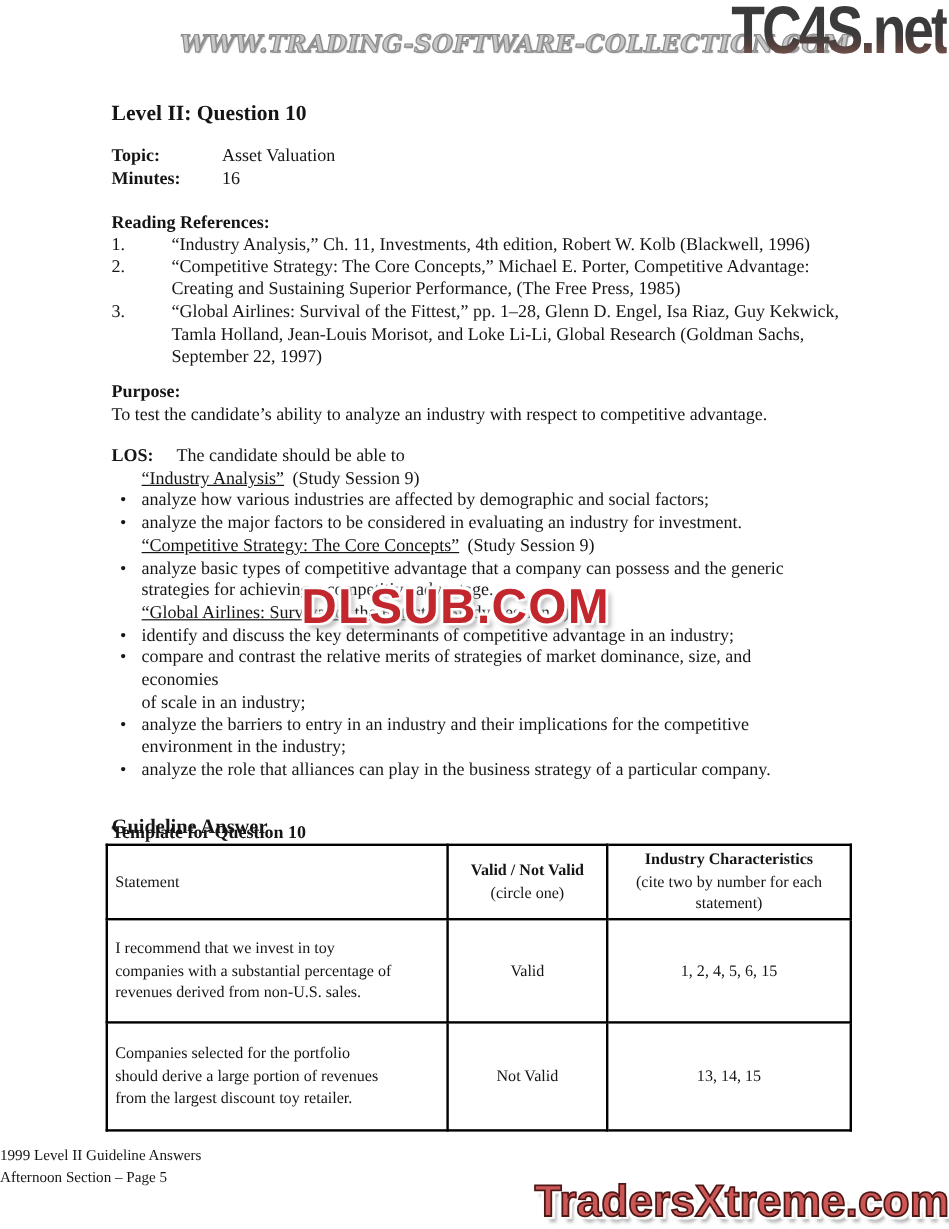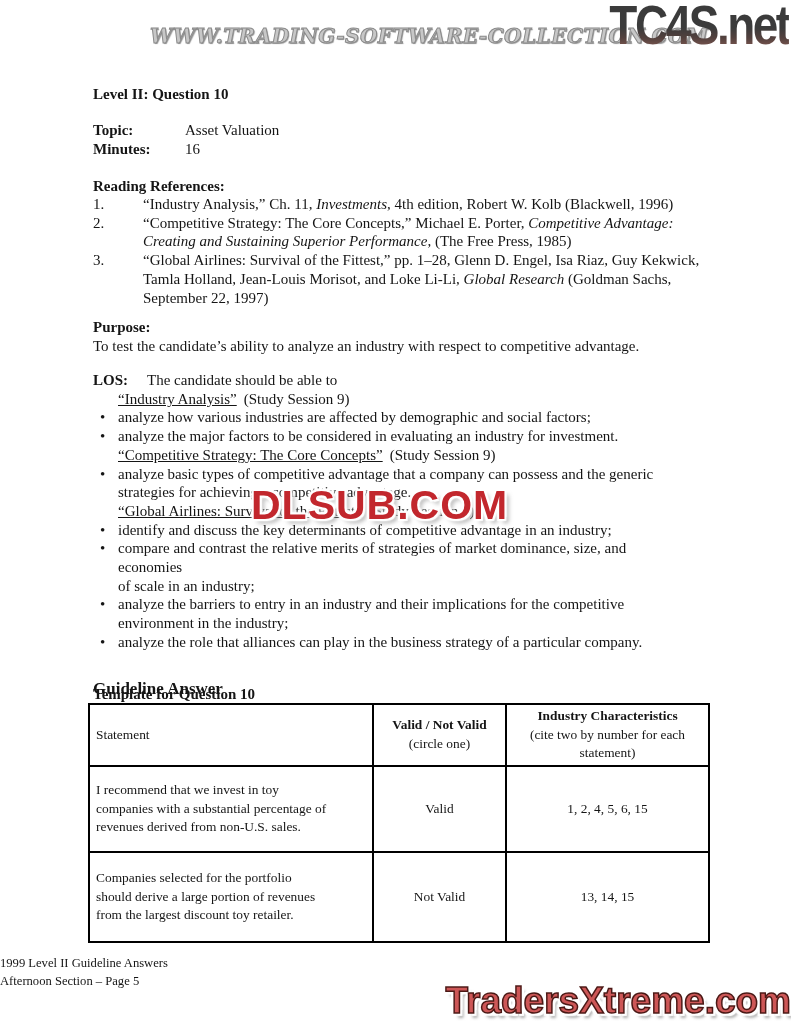--- a/index.html
+++ b/index.html
@@ -62,24 +62,24 @@
       -3px 3px 1px #ffffff, 3px 3px 1px #ffffff,
       0 0 5px #ffffff,
       4px 5px 3px rgba(120,120,120,0.6);
     white-space: nowrap;
     z-index: 10;
   }
 
   
   .doc { font-size: 15px; line-height: 18.7px; }
   .b { font-weight: bold; }
-  .i { font-style: italic; }
+  .i { }
   .u { text-decoration: underline; margin-left: 25px; }
 
-  .title { left: 93px; top: 85px; font-size: 15px; font-weight: bold; }
+  .title { left: 93px; top: 85px; font-size: 18px; font-weight: bold; }
 
   .meta { left: 93px; top: 121px; }
   .meta-row { display: flex; }
   .meta-label { width: 92px; font-weight: bold; }
 
   .refs-h { left: 93px; top: 177px; font-weight: bold; }
   .refs { left: 93px; top: 195px; width: 620px; }
   .ref-item { display: flex; }
   .ref-num { width: 50px; flex: 0 0 50px; }
   .ref-body { flex: 1; }

